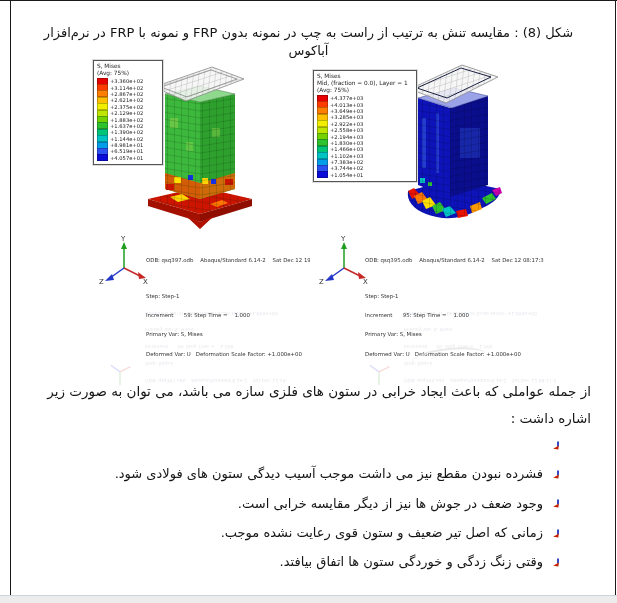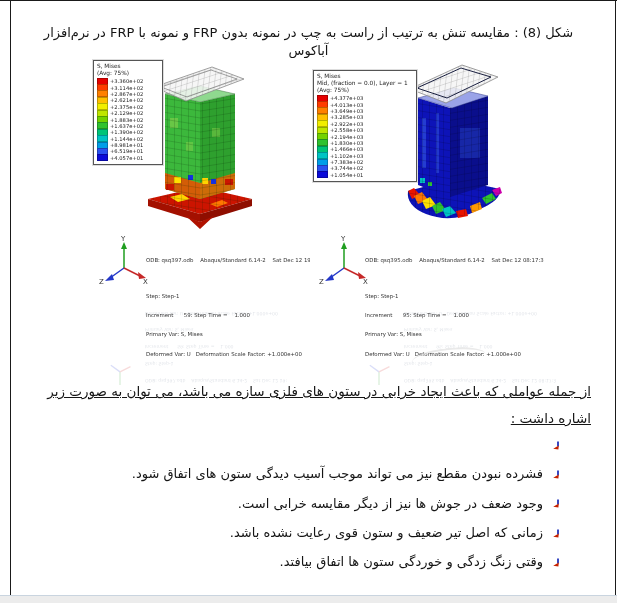--- a/index.html
+++ b/index.html
@@ -33,21 +33,21 @@
   .odb-r{left:55px;}
   .odb .gap{height:4px;}
   
   .ghost{position:absolute;display:flex;gap:8px;align-items:flex-start;opacity:.18;
          transform:scaleY(-1);filter:blur(.4px);color:#5a6a86;}
   .godb{font-size:4.6px;line-height:5.6px;white-space:pre;}
   .swoosh{position:absolute;left:412px;top:348px;width:74px;height:18px;border-radius:50%;
           border-top:2px solid #e2e2e2;opacity:.7;transform:rotate(-6deg);}
   
   .para{position:absolute;top:378px;right:26px;left:36px;direction:rtl;text-align:right;
-        font-size:13.5px;line-height:27px;color:#151515;text-decoration:underline;}
+        font-size:13.5px;line-height:27px;color:#151515;}
   
   .bullets{position:absolute;top:430px;right:56px;left:26px;direction:rtl;
            list-style:none;margin:0;padding:0;}
   .bullets li{display:flex;align-items:center;height:29.3px;font-size:13px;color:#151515;}
   .bullet-icon{flex:none;margin-inline-end:8px;}
 </style>
 </head>
 <body>
 
 <div class="page">
@@ -360,35 +360,35 @@
       <svg class="bullet-icon" width="10" height="10" viewBox="0 0 10 10">
           <path d="M7 1.5 L7 6.5" stroke="#2233bb" stroke-width="1.8"></path>
           <path d="M7.8 5.6 L2.2 8.8 L7.4 9.4 Z" fill="#c62200"></path>
         </svg>
     </li>
     <li>
       <svg class="bullet-icon" width="10" height="10" viewBox="0 0 10 10">
           <path d="M7 1.5 L7 6.5" stroke="#2233bb" stroke-width="1.8"></path>
           <path d="M7.8 5.6 L2.2 8.8 L7.4 9.4 Z" fill="#c62200"></path>
         </svg>
-      <span>فشرده نبودن مقطع نیز می تواند موجب آسیب دیدگی ستون های اتفاق شود.</span>
+      <span>فشرده نبودن مقطع نیز می داشت موجب آسیب دیدگی ستون های فولادی شود.</span>
     </li>
     <li>
       <svg class="bullet-icon" width="10" height="10" viewBox="0 0 10 10">
           <path d="M7 1.5 L7 6.5" stroke="#2233bb" stroke-width="1.8"></path>
           <path d="M7.8 5.6 L2.2 8.8 L7.4 9.4 Z" fill="#c62200"></path>
         </svg>
       <span>وجود ضعف در جوش ها نیز از دیگر مقایسه خرابی است.</span>
     </li>
     <li>
       <svg class="bullet-icon" width="10" height="10" viewBox="0 0 10 10">
           <path d="M7 1.5 L7 6.5" stroke="#2233bb" stroke-width="1.8"></path>
           <path d="M7.8 5.6 L2.2 8.8 L7.4 9.4 Z" fill="#c62200"></path>
         </svg>
-      <span>زمانی که اصل تیر ضعیف و ستون قوی رعایت نشده باشد.</span>
+      <span>زمانی که اصل تیر ضعیف و ستون قوی رعایت نشده موجب.</span>
     </li>
     <li>
       <svg class="bullet-icon" width="10" height="10" viewBox="0 0 10 10">
           <path d="M7 1.5 L7 6.5" stroke="#2233bb" stroke-width="1.8"></path>
           <path d="M7.8 5.6 L2.2 8.8 L7.4 9.4 Z" fill="#c62200"></path>
         </svg>
       <span>وقتی زنگ زدگی و خوردگی ستون ها اتفاق بیافتد.</span>
     </li>
   </ul>
 

